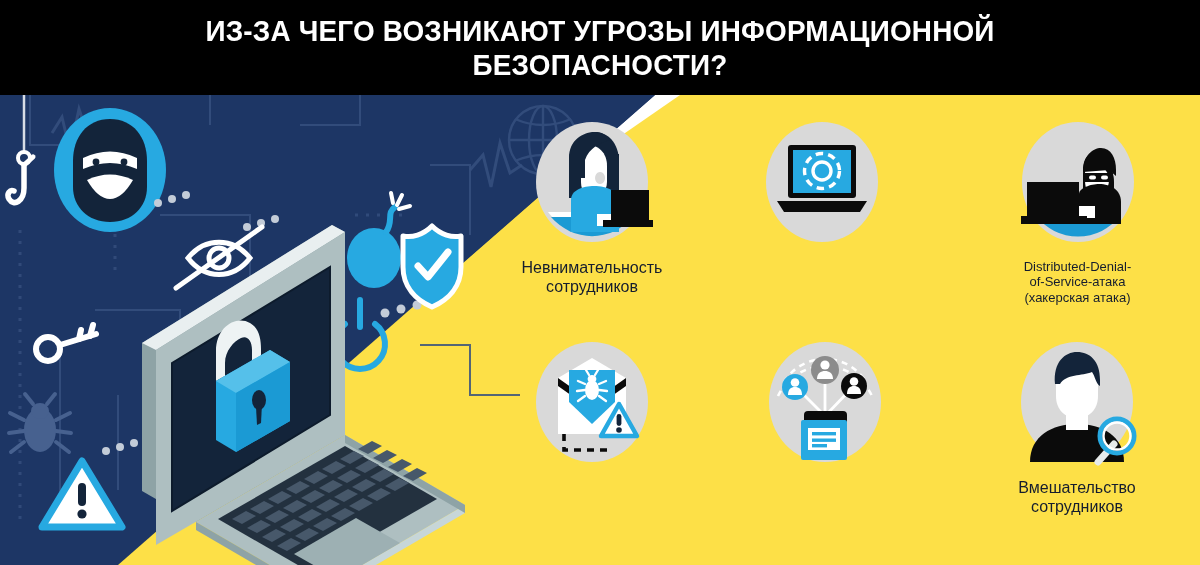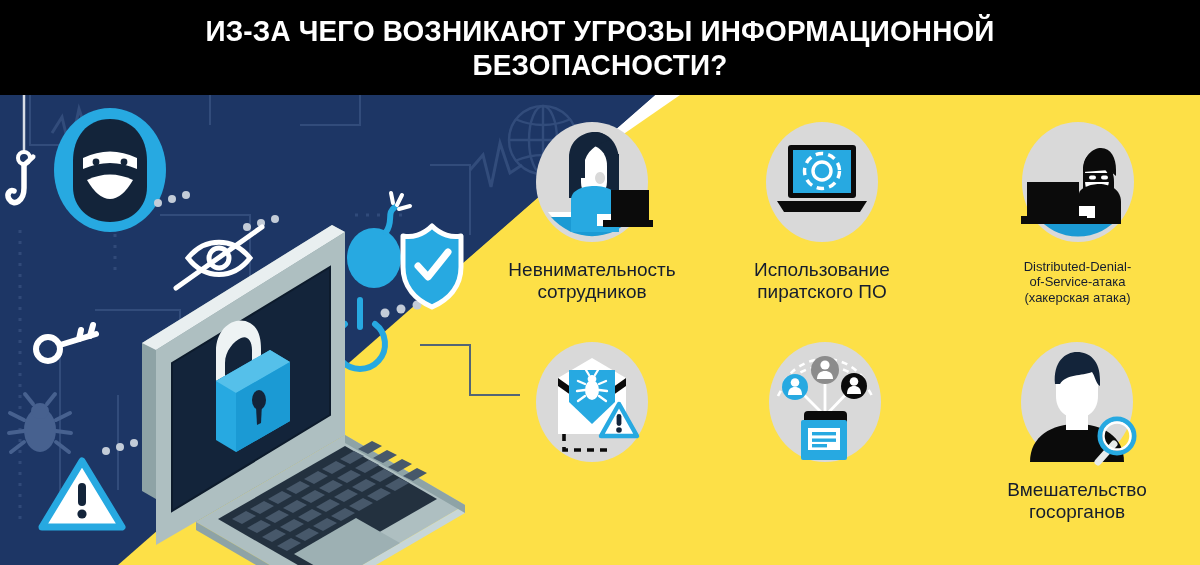--- a/index.html
+++ b/index.html
@@ -43,21 +43,21 @@
     position:absolute;
     width:220px;
     text-align:center;
   }
   .card .bubble{
     width:122px;height:130px;margin:0 auto;
     position:relative;
   }
   .card .label{
     margin-top:9px;
-    font-size:19px;
+    font-size:16px;
     line-height:1.18;
     color:#151d2e;
     white-space:pre-line;
   }
   .card.wide{width:250px;}
   .card.wide .label{font-size:13px;}
 
   
   #card-0{left:2px;   top:20px;}
   #card-1{left:232px; top:20px;}
@@ -311,22 +311,20 @@
           <rect x="32" y="30" width="58" height="43" fill="#27a9e1"></rect>
 
           <path d="M16,81 L106,81 L99,92 L23,92 Z" fill="#0b0b0b"></path>
 
           <g fill="none" stroke="#ffffff" stroke-width="3.4">
             <circle cx="61" cy="51" r="9"></circle>
             <circle cx="61" cy="51" r="17.5" stroke-dasharray="7.5 5.1"></circle>
           </g>
         </svg>
       </div>
-      <div class="label">Использование
-пиратского ПО</div>
     </div>
 
     <div class="card wide" id="card-2">
       <div class="bubble">
         <svg width="122" height="130" viewBox="0 0 122 130">
           <ellipse cx="61" cy="62" rx="56" ry="60" fill="#d9d9d9"></ellipse>
           <path d="M18,95 A56,60 0 0,0 104,95 Z" fill="#1b9ad4"></path>
 
           <path d="M72,36 C86,36 97,46 97,62 L97,74 L66,74 L66,56 C66,44 68,36 72,36 Z" fill="#0b0b0b"></path>
 
@@ -444,17 +442,17 @@
           <path d="M40,40 C40,24 49,16 61,16 C73,16 82,24 82,40 L82,56 C82,70 73,78 61,78 C49,78 40,70 40,56 Z" fill="#ffffff"></path>
 
           <path d="M39,44 C37,22 49,12 61,12 C74,12 84,21 84,40 L84,46 C80,44 79,36 76,32 C66,36 50,34 44,44 Z" fill="#13243a"></path>
 
           <line x1="82" y1="122" x2="98" y2="104" stroke="#e6eaea" stroke-width="7" stroke-linecap="round"></line>
           <circle cx="101" cy="96" r="17" fill="none" stroke="#27a9e1" stroke-width="5"></circle>
           <circle cx="101" cy="96" r="13.5" fill="none" stroke="#ffffff" stroke-width="2.4"></circle>
         </svg>
       </div>
       <div class="label">Вмешательство
-госорганов</div>
+сотрудников</div>
     </div>
 
   </div>
 </div>
 
 </body></html>

